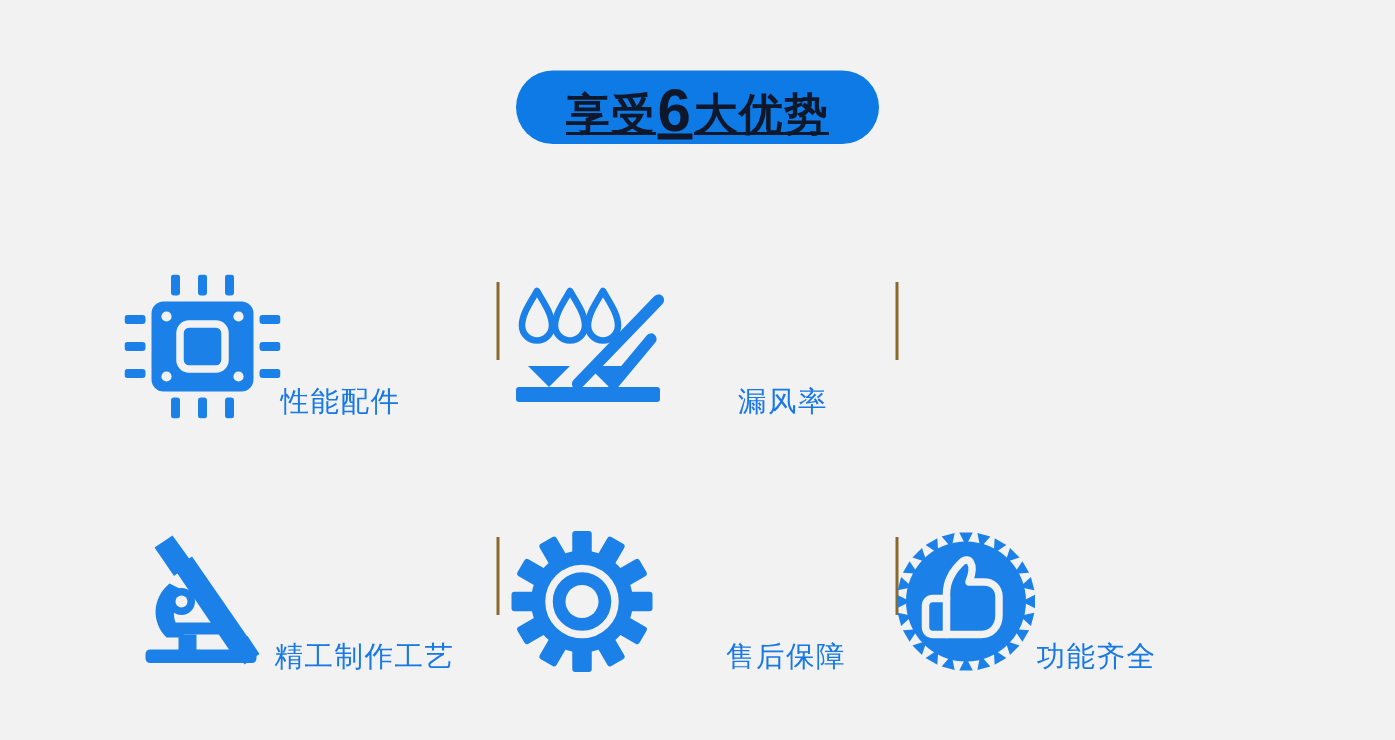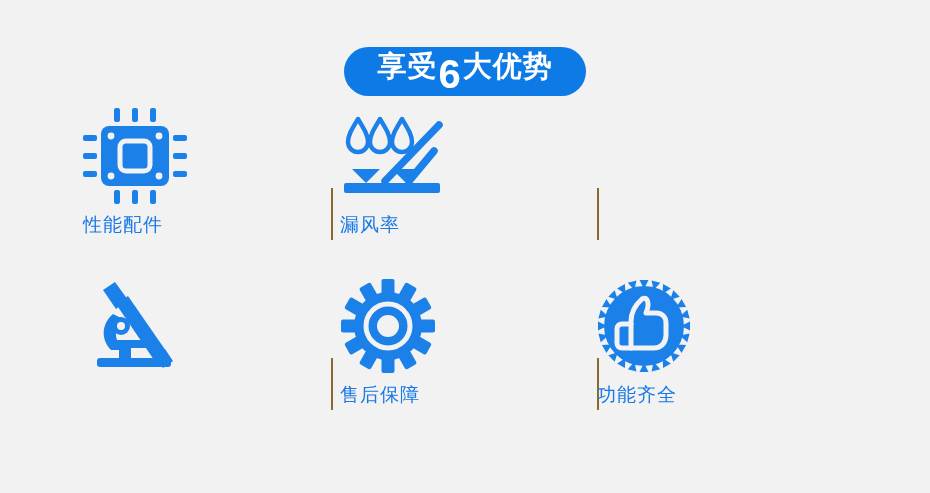--- a/index.html
+++ b/index.html
@@ -30,28 +30,29 @@
     width: 242px;
     height: 49px;
     background: #0d7ae5;
     border-radius: 26px;
     display: flex;
     align-items: center;
     justify-content: center;
     box-sizing: border-box;
   }
   .banner-text {
-    color: #ffffff;
+    color: #0f172a;
     font-size: 29px;
     font-weight: bold;
     letter-spacing: 1px;
     line-height: 1;
     display: flex;
-    align-items: flex-start;
+    align-items: flex-end;
     white-space: nowrap;
+    text-decoration: underline;
   }
   .banner-text .num {
     font-size: 40px;
     font-weight: bold;
     line-height: 1;
     padding: 0 1px;
     position: relative;
     top: 2px;
   }
 
@@ -64,25 +65,25 @@
   }
   .row {
     position: relative;
     display: flex;
     height: 170px;
   }
   .cell {
     width: 256px;
     position: relative;
     display: flex;
-    flex-direction: column;
-    align-items: flex-start;
+    flex-direction: row;
+    align-items: flex-end;
   }
   .cell.c0 { margin-left: 83px; }
-  .cell.c1 { margin-left: 1px; }
+  .cell.c1 { margin-left: 1px; gap: 48px; }
   .cell.c2 { margin-left: 1px; }
 
   .icon-box {
     height: 95px;
     display: flex;
     align-items: center;
     justify-content: center;
   }
   .cell-label {
     margin-top: 12px;
@@ -216,20 +217,21 @@
 
               <rect x="14" y="80" width="74" height="9" rx="3"></rect>
 
               <rect x="36" y="70" width="12" height="12"></rect>
             </g>
 
             <circle cx="38" cy="48" r="9" fill="#1b81e8"></circle>
             <circle cx="38" cy="48" r="4" fill="#f2f2f2"></circle>
           </svg>
         </div>
+        <div class="cell-label">精工制作工艺</div>
       </div>
 
       <div class="cell c1">
         <div class="icon-box">
           <svg width="96" height="96" viewBox="-48 -48 96 96">
             <g fill="#1b81e8">
               <circle cx="0" cy="0" r="34"></circle>
               <g>
                 <rect x="-6.5" y="-47" width="13" height="18" rx="2"></rect>
                 <rect x="-6.5" y="-47" width="13" height="18" rx="2" transform="rotate(30)"></rect>

